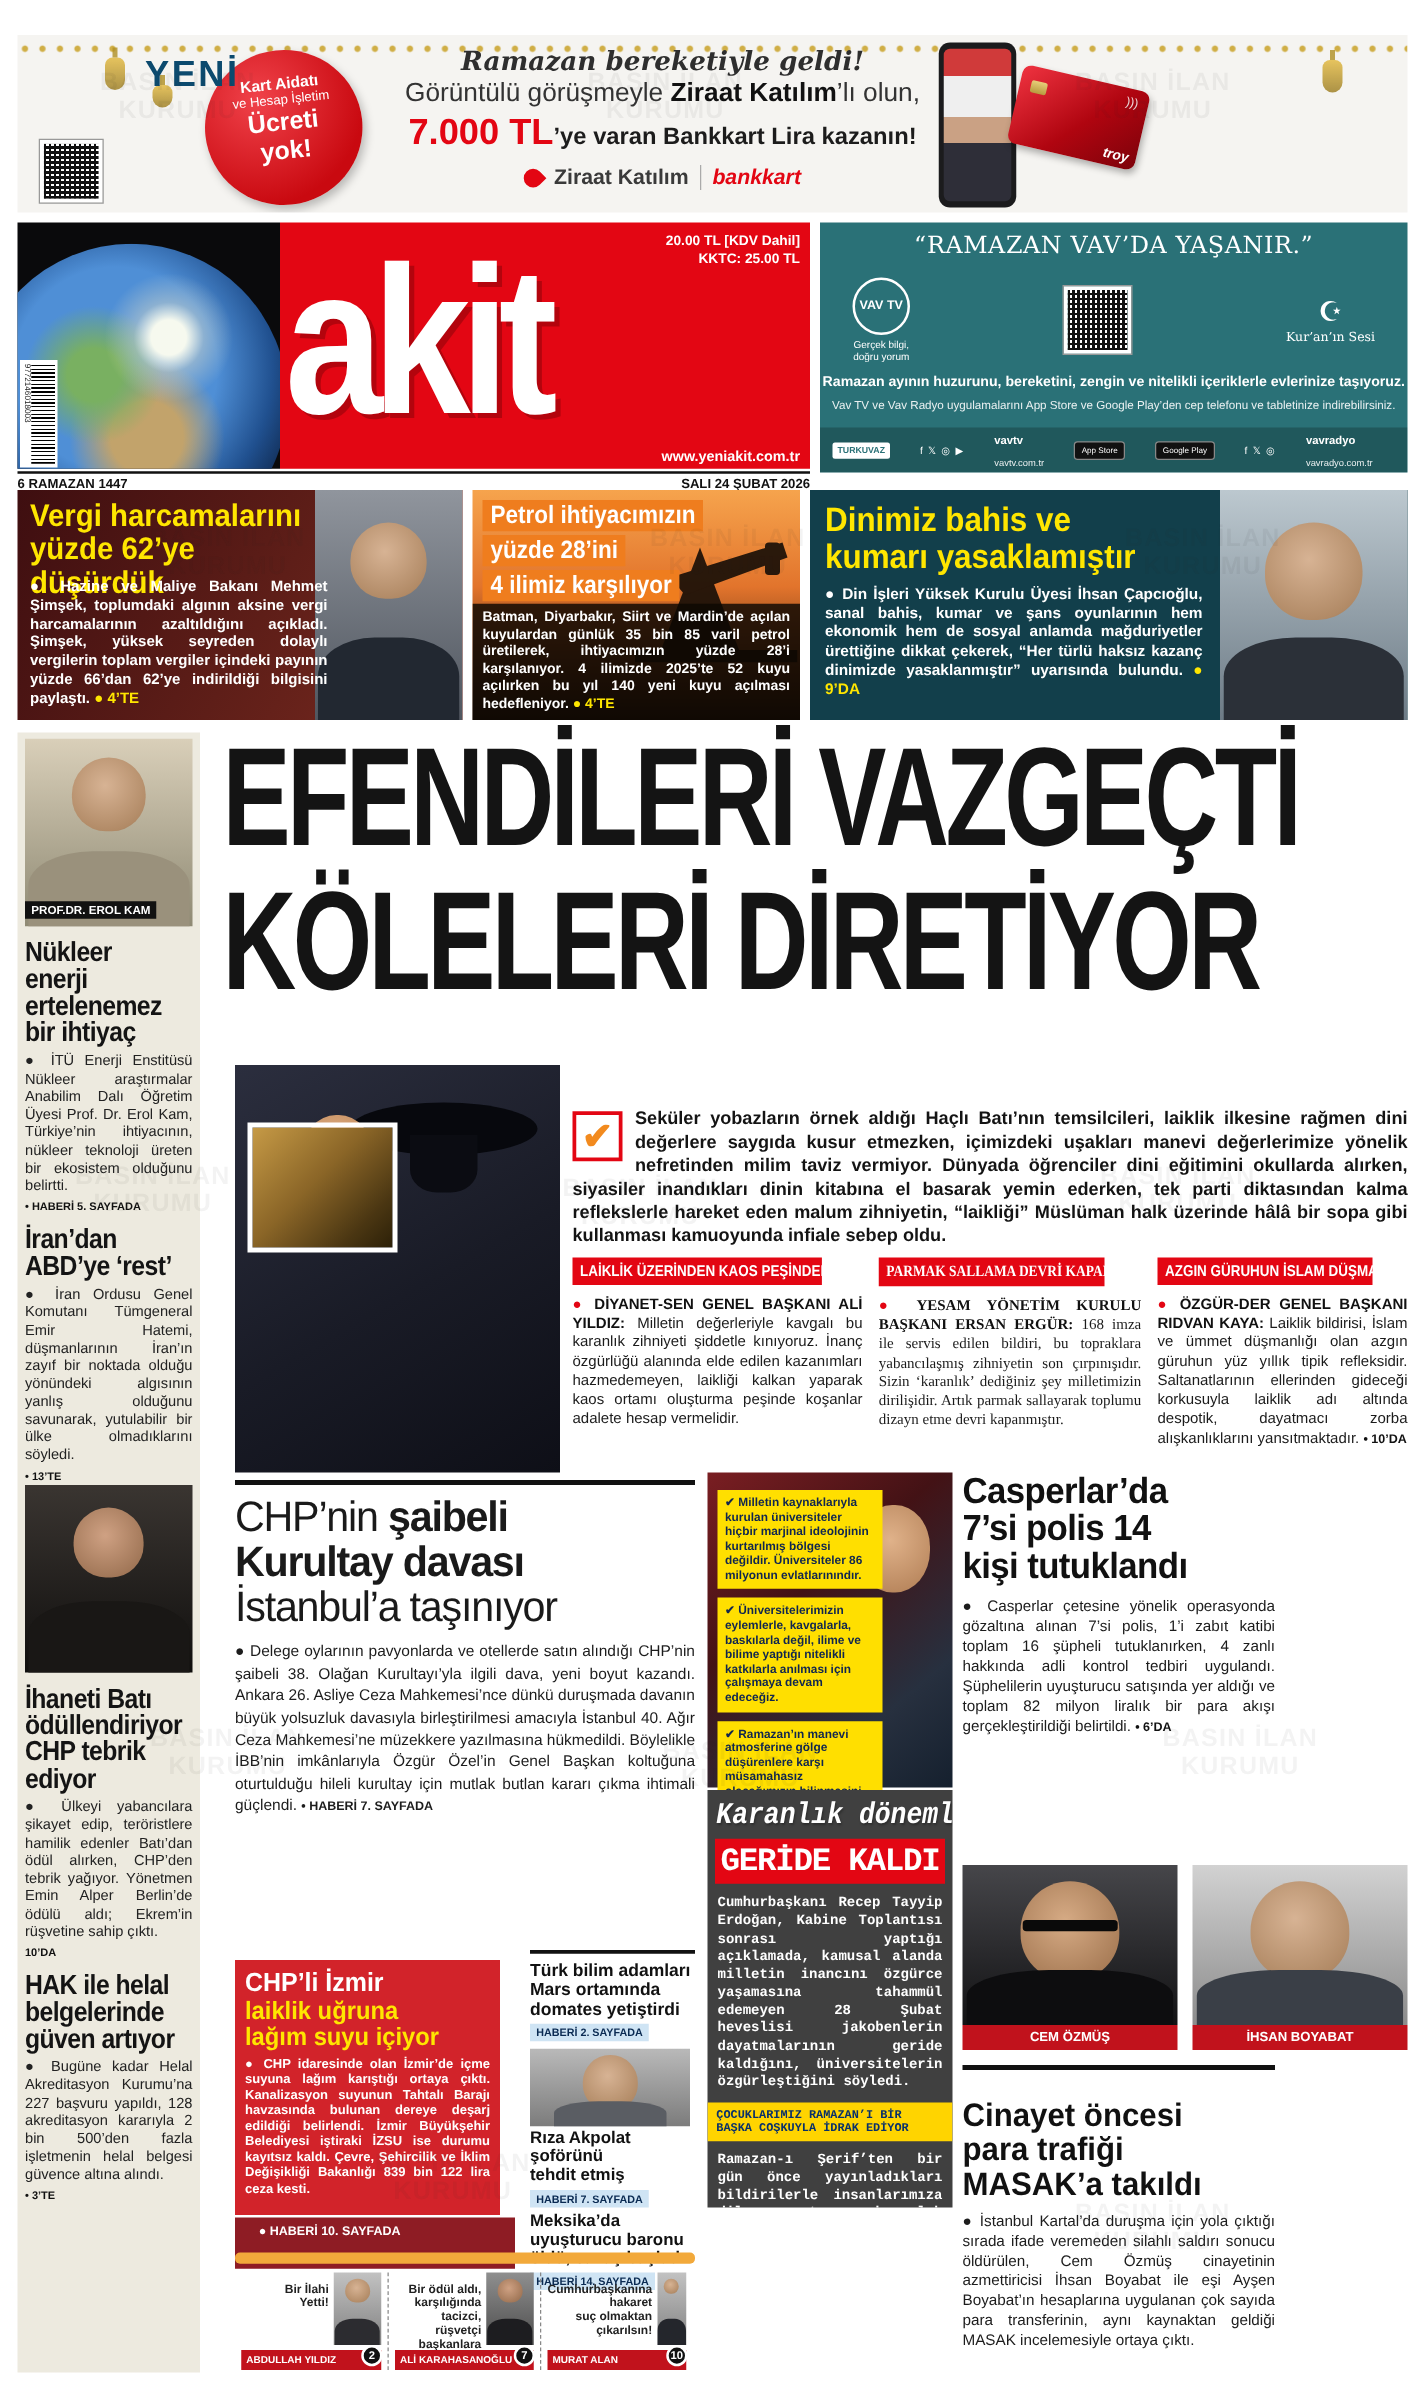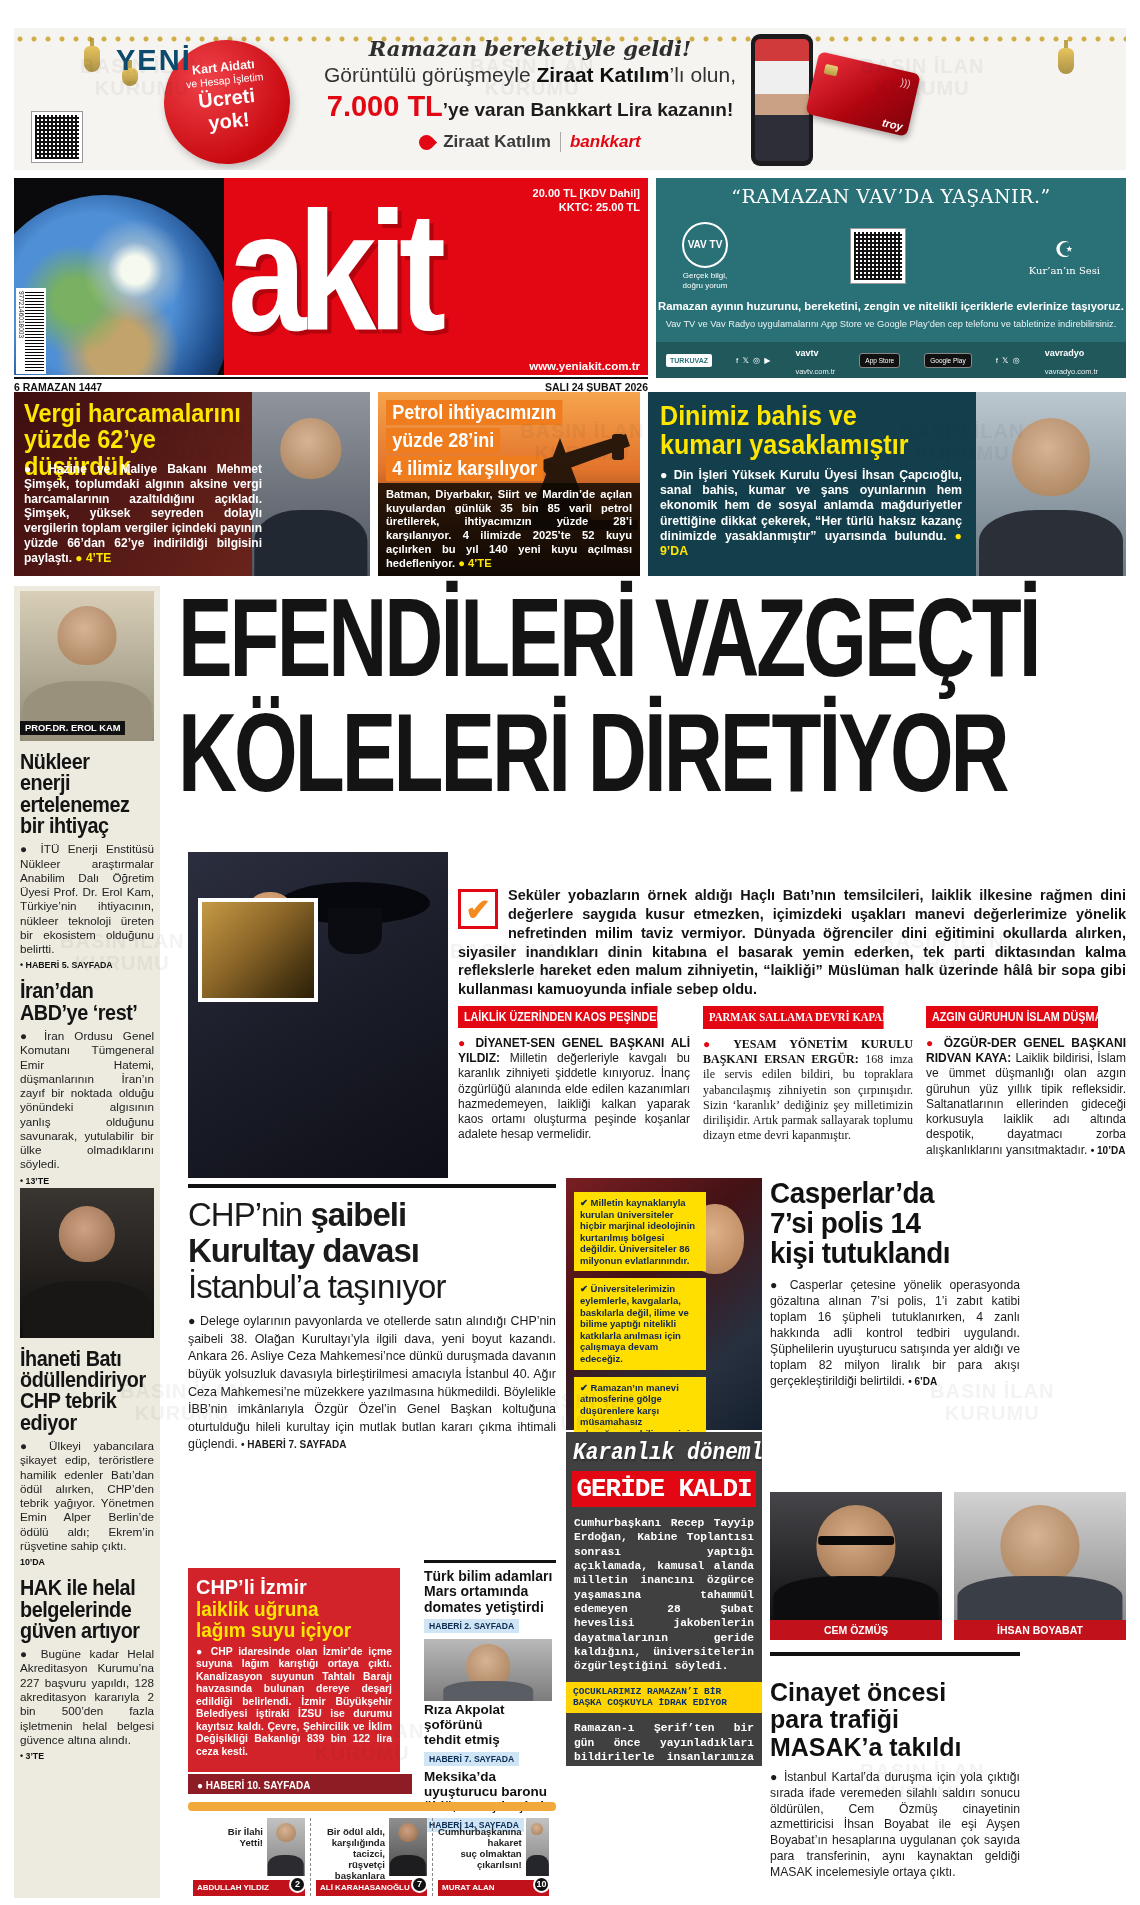--- a/index.html
+++ b/index.html
@@ -174,21 +174,21 @@
   .glasses { position:absolute; left:50%; top:34%; width:44%; height:9px; background:#0a0a0a; transform:translateX(-50%); border-radius:3px; }
   .masak { left:770px; top:1652px; width:250px; border-top:4px solid #111; padding-top:23px; }
   .masak-h { font-weight:bold; font-size:26px; line-height:1.05; color:#111; transform:scaleX(.96); transform-origin:left top; }
   .masak-b { margin-top:9px; font-size:12.2px; line-height:1.3; color:#1c1c1c; }
 
   
   .izmir { left:188px; top:1568px; width:212px; height:204px; background:#d2232a; padding:7px 8px; }
   .iz-kick { color:#fff; font-weight:bold; font-size:21px; white-space:nowrap; transform:scaleX(.95); transform-origin:left top; }
   .iz-head { color:#ffe600; font-weight:bold; font-size:20px; line-height:1.05; transform:scaleX(.95); transform-origin:left top; }
   .iz-body { margin-top:5px; color:#fff; font-weight:bold; font-size:10.4px; line-height:1.2; }
-  .iz-band { left:188px; top:1774px; width:224px; height:20px; background:#8e1c24; color:#fff; font-weight:bold; font-size:10px; line-height:24px; padding-left:9px; }
+  .iz-band { left:188px; top:1774px; width:224px; height:41px; background:#8e1c24; color:#fff; font-weight:bold; font-size:10px; line-height:24px; padding-left:19px; }
 
   
   .mini { left:424px; top:1560px; width:132px; border-top:3px solid #111; padding-top:6px; }
   .ms-head { font-weight:bold; font-size:14px; line-height:1.1; color:#111; }
   .ms-head2 { font-weight:bold; font-size:13.5px; line-height:1.1; color:#111; }
   .ms-chip { display:inline-block; background:#cfe4f4; color:#0a2a52; font-weight:bold; font-size:8.6px; padding:2px 5px; margin:4px 0; }
   .ms-photo { position:relative; width:128px; height:62px; overflow:hidden; margin:2px 0; background:linear-gradient(#b9b9b9,#7c7c7c); }
 
   
   .colstrip { left:188px; top:1802px; width:368px; }

